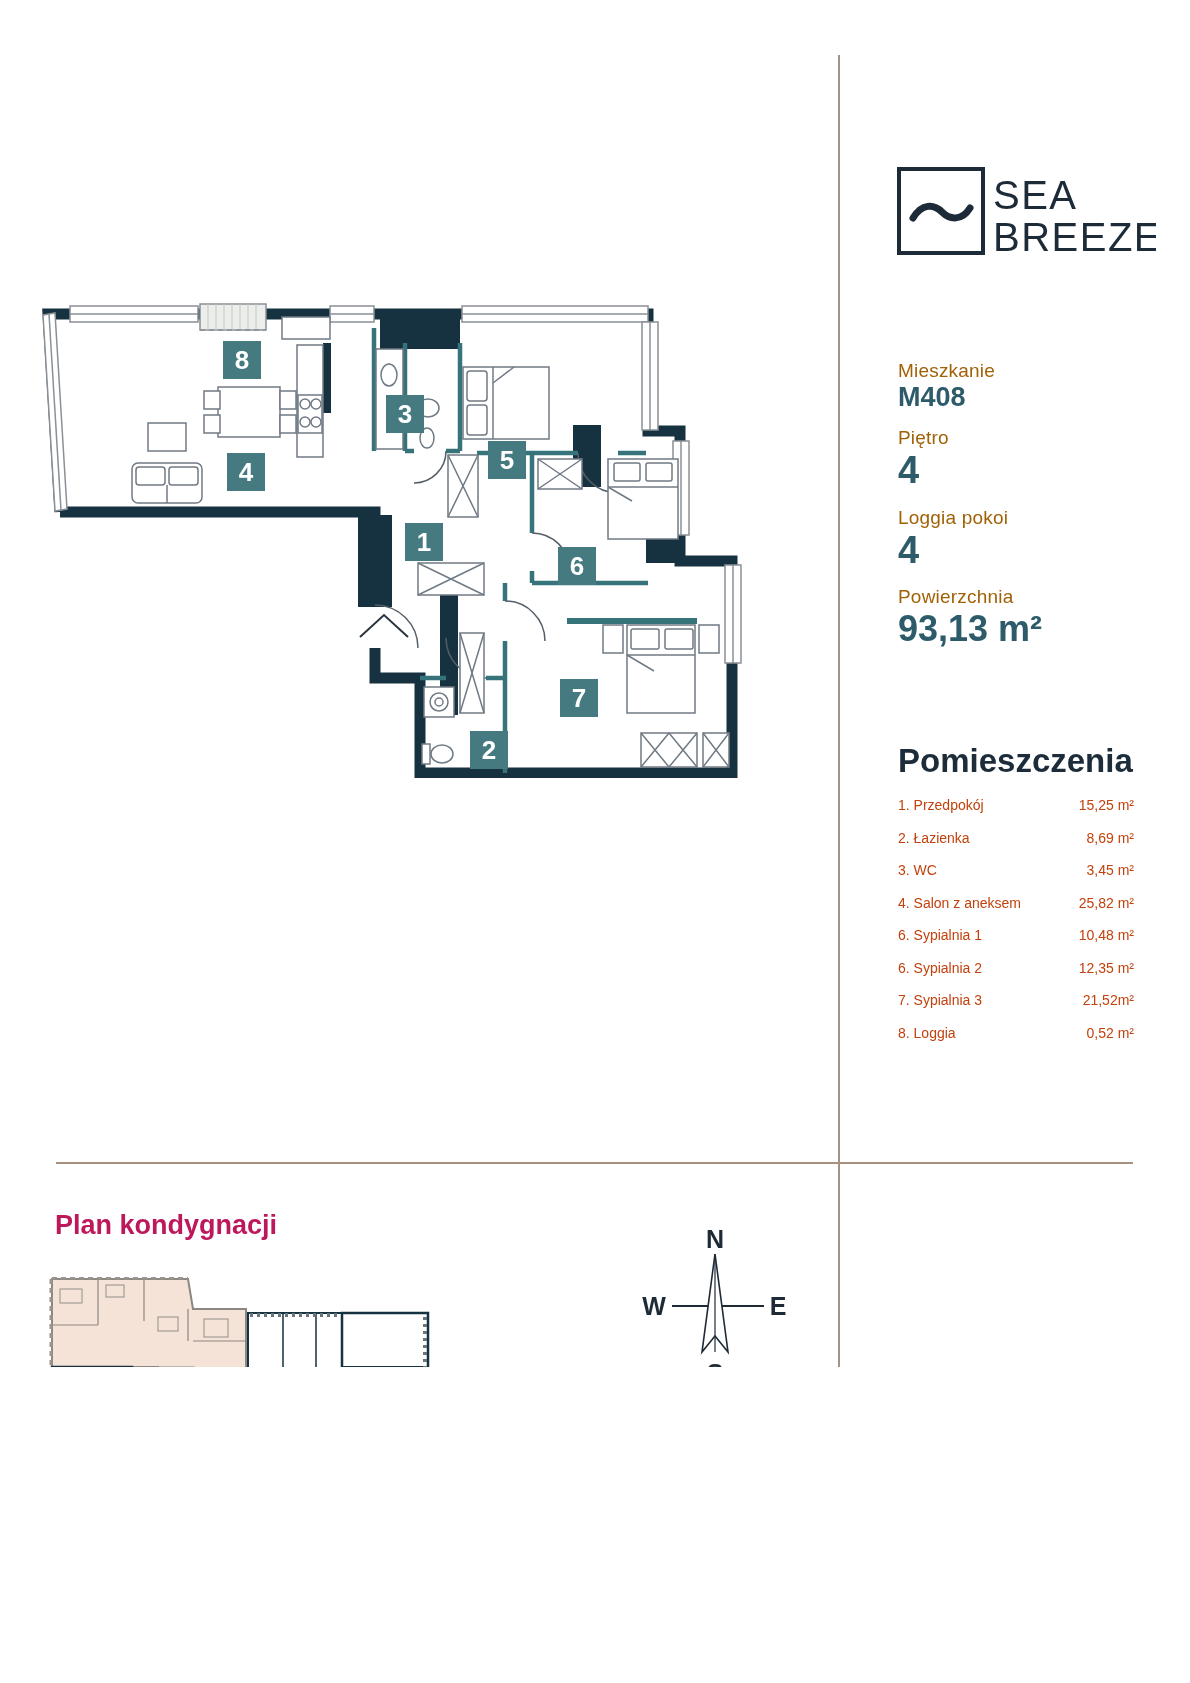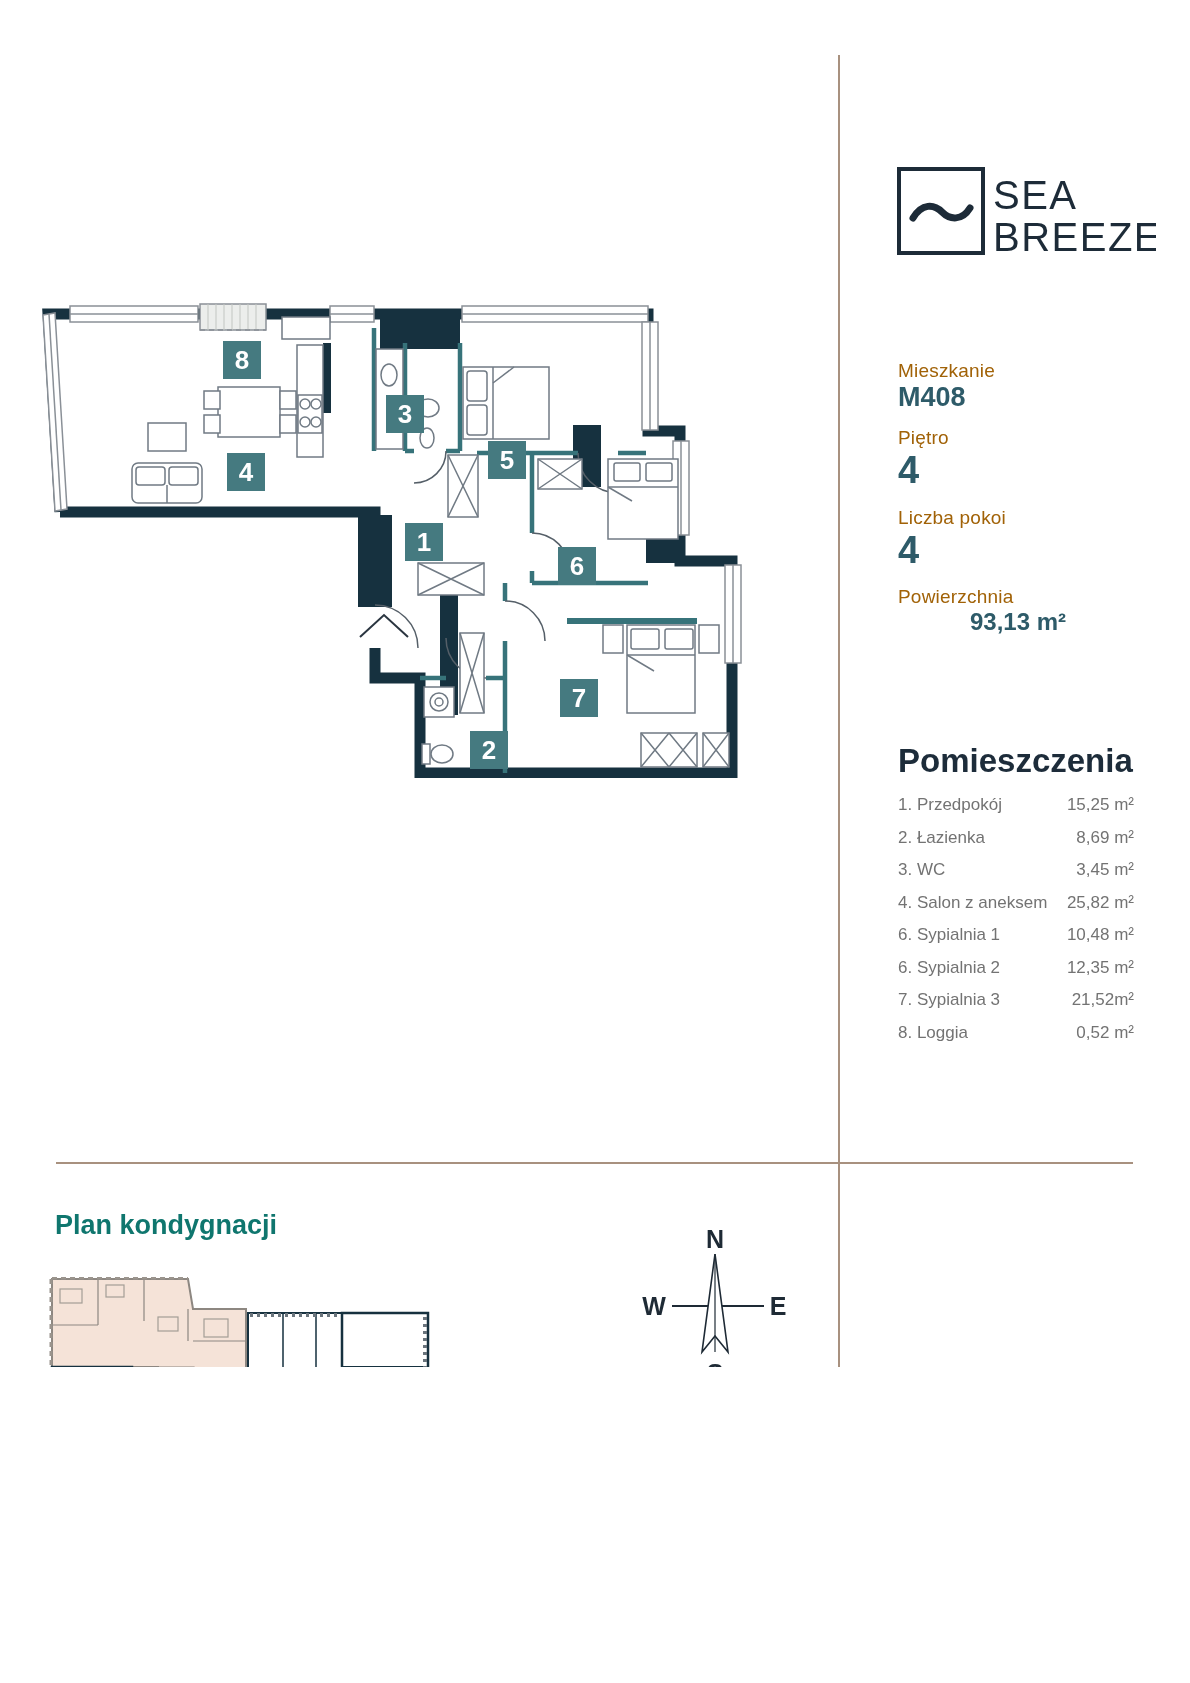--- a/index.html
+++ b/index.html
@@ -8,24 +8,24 @@
   .divider{position:absolute;background:#a8917f;}
   .divider.v{left:838px;top:55px;width:2px;height:1628px;}
   .divider.h{left:56px;top:1162px;width:1077px;height:2px;}
   .abs{position:absolute;}
   
   .field{margin-bottom:14px;}
   .field .lbl{font-size:19px;color:#a16207;letter-spacing:.2px;}
   .field .val{font-size:38px;font-weight:700;color:#2e5b69;line-height:1.15;}
   .field.big .val{font-size:27px;}
   .rooms-head{font-size:33px;font-weight:700;color:#1d2c3a;}
-  .room-row{display:flex;justify-content:space-between;width:236px;font-size:17px;color:#737373;height:32.5px;align-items:center;}
+  .room-row{display:flex;justify-content:space-between;width:236px;font-size:14px;color:#c2410c;height:32.5px;align-items:center;}
   .room-row .nm{white-space:nowrap;}
   .room-row .ar{white-space:nowrap;}
-  .plan-title{font-size:27px;font-weight:700;color:#0f766e;}
+  .plan-title{font-size:27px;font-weight:700;color:#be185d;}
   svg text{font-family:"Liberation Sans",sans-serif;}
 </style>
 </head>
 <body>
 
 <div class="page">
 
   <div class="divider v"></div>
   <div class="divider h"></div>
 
@@ -39,26 +39,26 @@
   <div class="abs" style="left:898px;top:360px;width:240px;">
     <div class="field big">
       <div class="lbl">Mieszkanie</div>
       <div class="val">M408</div>
     </div>
     <div class="field">
       <div class="lbl">Piętro</div>
       <div class="val">4</div>
     </div>
     <div class="field">
-      <div class="lbl">Liczba pokoi</div>
+      <div class="lbl">Loggia pokoi</div>
       <div class="val">4</div>
     </div>
     <div class="field">
       <div class="lbl">Powierzchnia</div>
-      <div class="val" style="font-size:24px;text-align:center;">93,13 m²</div>
+      <div class="val" style="font-size:36px;">93,13 m²</div>
     </div>
   </div>
 
   <div class="abs rooms-head" style="left:898px;top:742px;">Pomieszczenia</div>
   <div class="abs" style="left:898px;top:789px;">
     <div class="room-row">
       <span class="nm">1. Przedpokój</span>
       <span class="ar">15,25 m²</span>
     </div>
     <div class="room-row">

